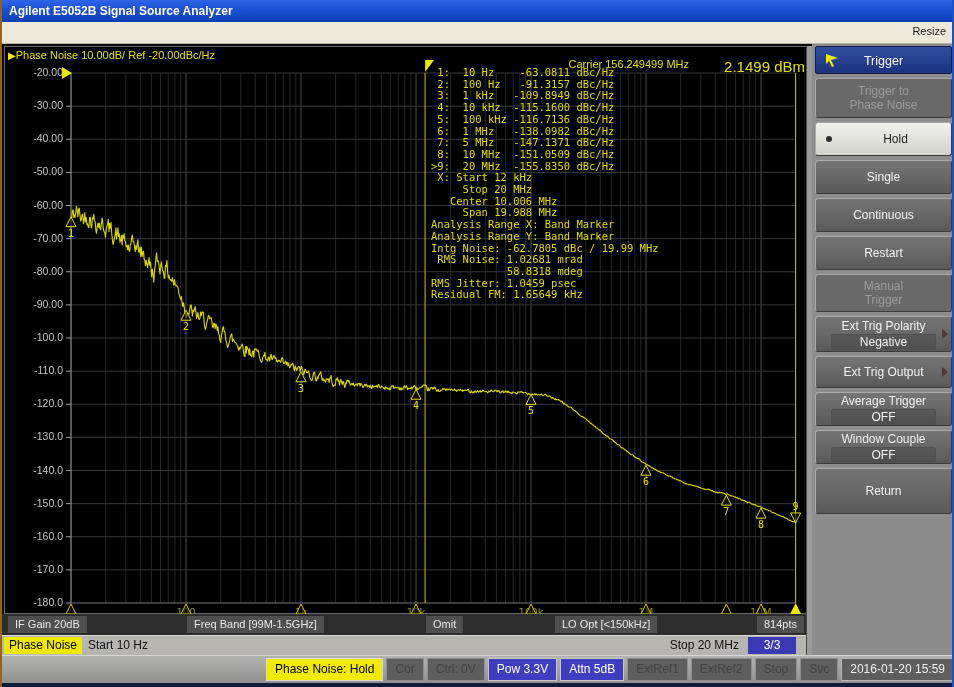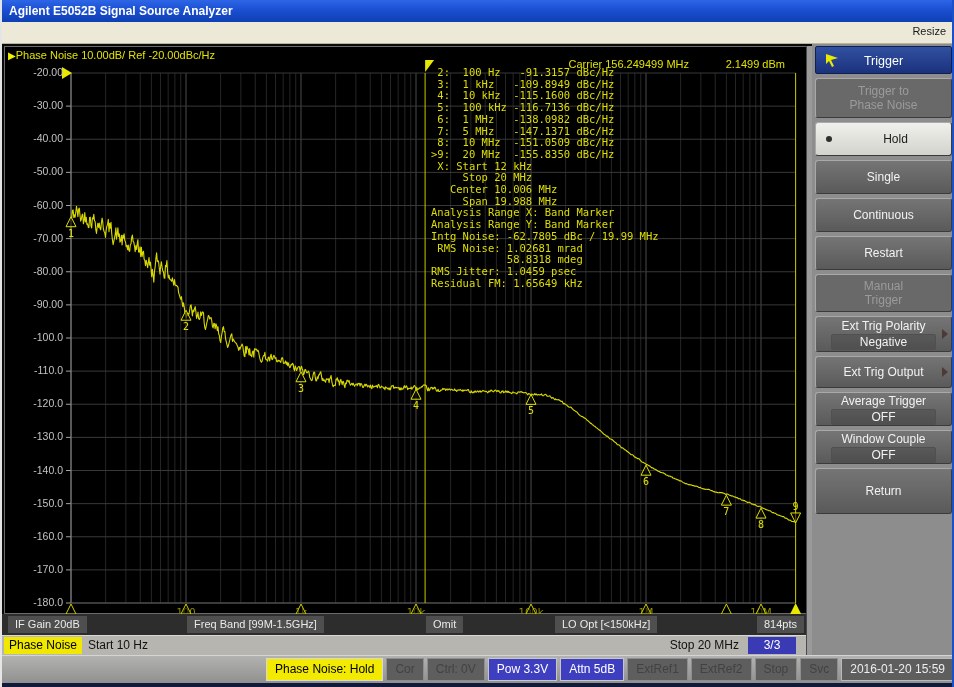--- a/index.html
+++ b/index.html
@@ -1,34 +1,34 @@
 <!DOCTYPE html>
 <html><head>
 <meta charset="utf-8">
 <style>
   * { margin:0; padding:0; box-sizing:border-box; }
   body { background:#333; font-family:"Liberation Sans", sans-serif; }
   #app { position:relative; width:954px; height:687px; background:#000; overflow:hidden;
-         border-left:2px solid #e5e5e5; border-right:2px solid #1a50c8; }
+         border-left:2px solid #a16207; border-right:2px solid #1a50c8; }
   
   .titlebar { position:absolute; left:0; top:0; width:954px; height:22px;
     background:linear-gradient(to bottom,#2d66e6 0%,#1b4fd2 45%,#0d3fb4 100%);
     color:#fff; font-weight:bold; font-size:12px; line-height:22px; padding-left:7px; }
   
   .resize-strip { position:absolute; left:0; top:22px; width:954px; height:22px;
     background:#ece9d8; border-bottom:1px solid #b8b4a2; }
   .resize-strip span { position:absolute; right:10px; top:3px; font-size:11px; color:#1a1a1a; }
   
   .screen { position:absolute; left:0; top:44px; width:954px; height:611px; background:#0a0a0a; }
   .plot-panel { position:absolute; left:2px; top:2px; width:806px; height:568px;
     background:#000; border:1px solid #6a6a6a; }
   .plot-header { position:absolute; left:3px; top:2px; font-size:11px; color:#e2e200; white-space:pre; }
   .plot-header .arrow { color:#f0f000; font-size:10px; }
   .carrier-label { position:absolute; right:120px; top:11px; font-size:11px; color:#e2e200; }
-  .power-label { position:absolute; right:24px; top:11px; font-size:11px; color:#e2e200; }
+  .power-label { position:absolute; right:4px; top:11px; font-size:15px; color:#e2e200; }
   .y-axis-label { position:absolute; width:56px; text-align:right; font-size:10.5px; color:#c2c2c2; }
   .info-block { position:absolute; left:426px; top:20px; font-family:"DejaVu Sans Mono", monospace;
     font-size:10.5px; line-height:11.7px; color:#dede00; }
   .info-block div { white-space:pre; }
   svg.chart { position:absolute; left:0; top:0; }
   
   .settings-bar { position:absolute; left:0; top:570px; width:808px; height:21px; background:#2d2d2d; }
   .settings-bar span { position:absolute; top:2px; background:#4f4f4f; color:#eaeaea;
     font-size:11px; line-height:15px; padding:1px 7px; white-space:nowrap; }
   
@@ -233,20 +233,21 @@
           <span class="y-axis-label" style="left: 2px; top: 317.125px;">-110.0</span>
           <span class="y-axis-label" style="left: 2px; top: 350.25px;">-120.0</span>
           <span class="y-axis-label" style="left: 2px; top: 383.375px;">-130.0</span>
           <span class="y-axis-label" style="left: 2px; top: 416.5px;">-140.0</span>
           <span class="y-axis-label" style="left: 2px; top: 449.625px;">-150.0</span>
           <span class="y-axis-label" style="left: 2px; top: 482.75px;">-160.0</span>
           <span class="y-axis-label" style="left: 2px; top: 515.875px;">-170.0</span>
           <span class="y-axis-label" style="left: 2px; top: 549px;">-180.0</span>
         </div>
       <div class="info-block" id="info-block">
+          <div> 1:  10 Hz    -63.0811 dBc/Hz</div>
           <div> 2:  100 Hz   -91.3157 dBc/Hz</div>
           <div> 3:  1 kHz   -109.8949 dBc/Hz</div>
           <div> 4:  10 kHz  -115.1600 dBc/Hz</div>
           <div> 5:  100 kHz -116.7136 dBc/Hz</div>
           <div> 6:  1 MHz   -138.0982 dBc/Hz</div>
           <div> 7:  5 MHz   -147.1371 dBc/Hz</div>
           <div> 8:  10 MHz  -151.0509 dBc/Hz</div>
           <div>&gt;9:  20 MHz  -155.8350 dBc/Hz</div>
           <div> X: Start 12 kHz</div>
           <div>     Stop 20 MHz</div>

